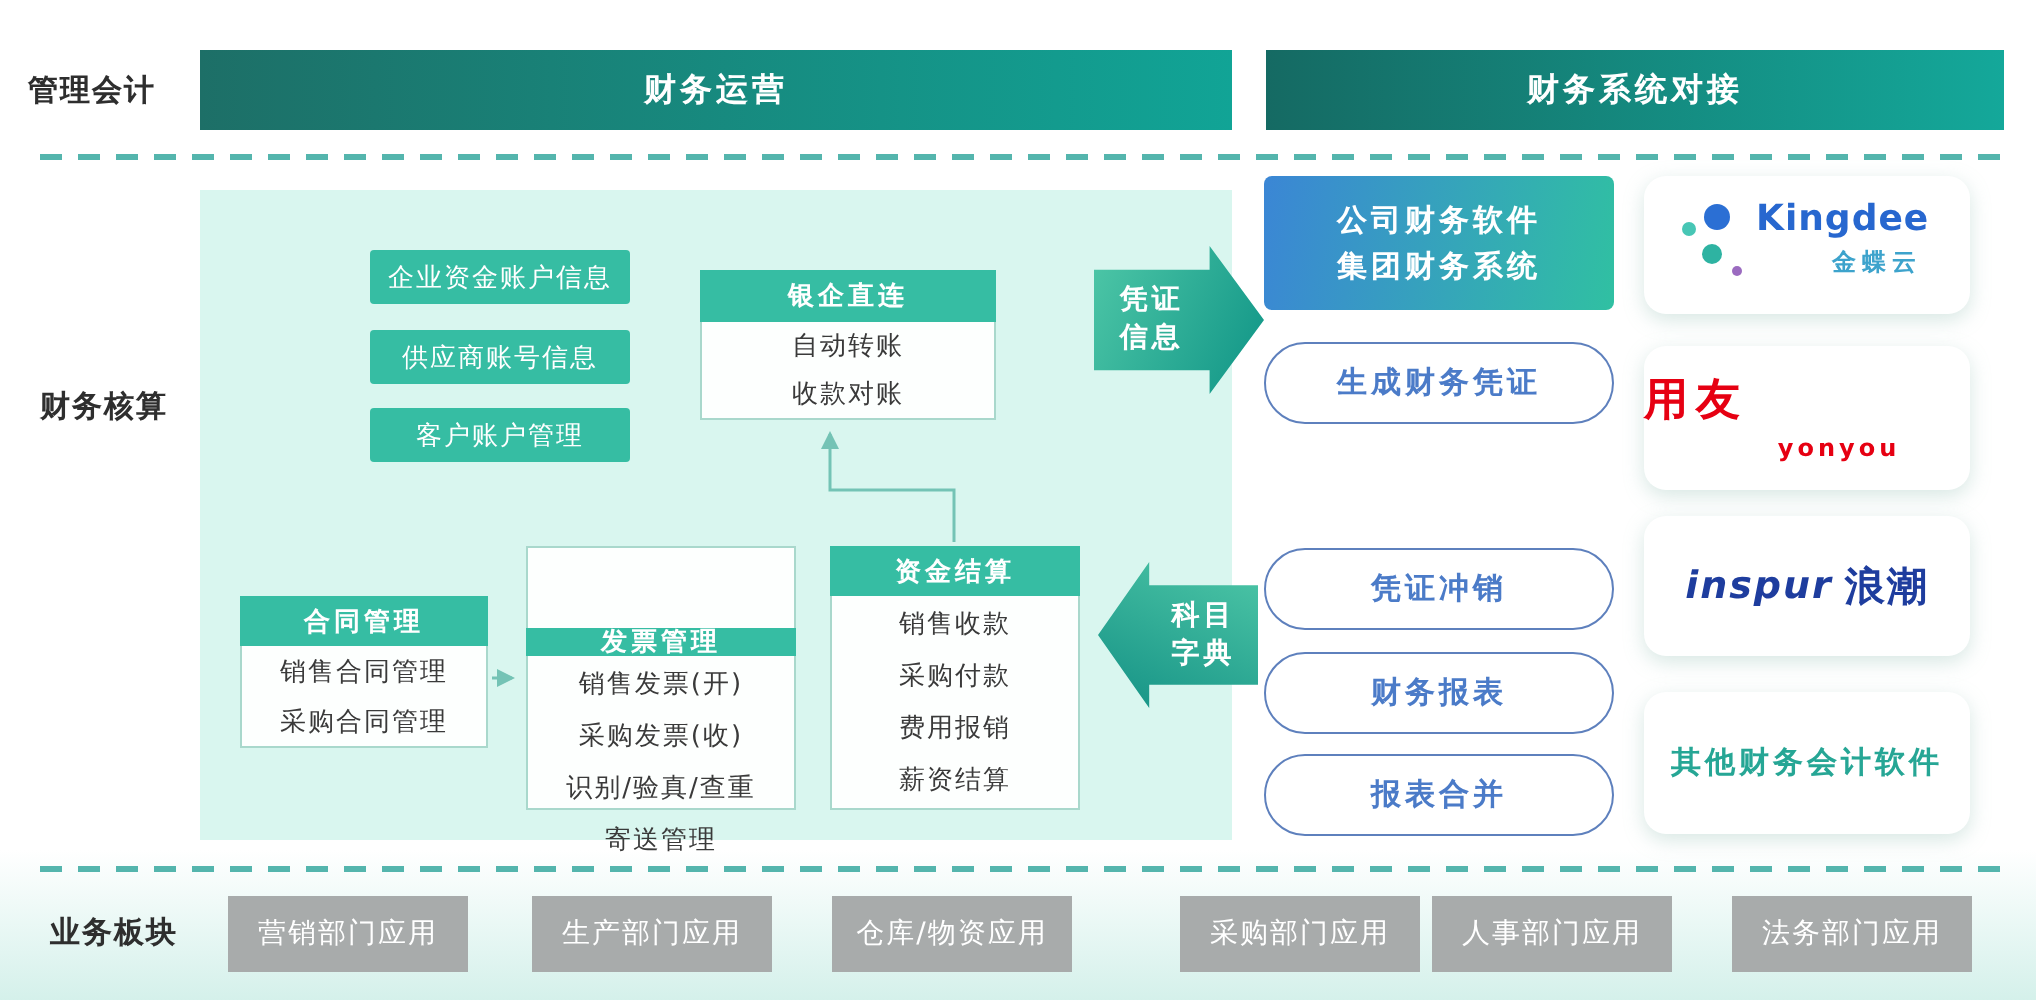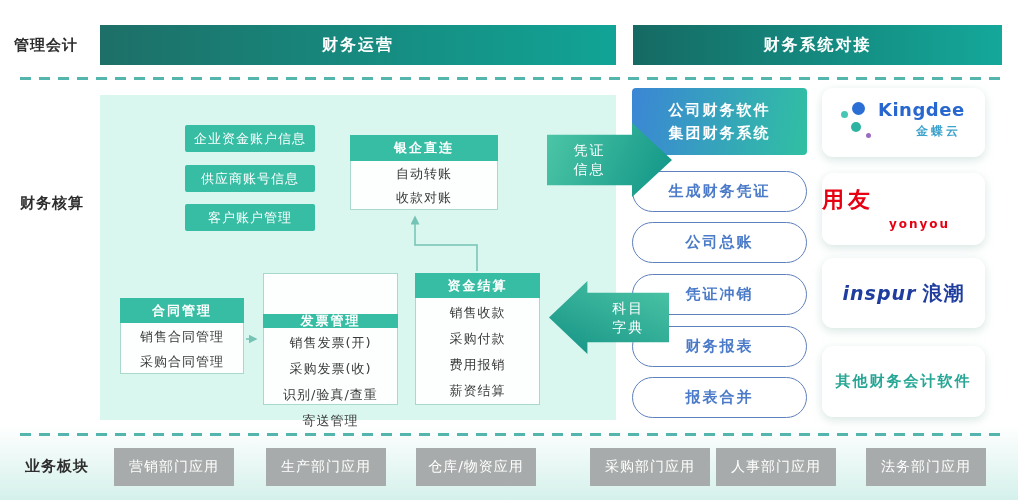--- a/index.html
+++ b/index.html
@@ -23,21 +23,21 @@
   .tag-box { position:absolute; background:#36bda3; color:#fff; font-size:13px; font-weight:500;
     display:flex; align-items:center; justify-content:center; z-index:3; border-radius:2px; letter-spacing:1px; }
 
   .flow-box { position:absolute; background:#fdfffe; border:1px solid #a9d8cc; z-index:3; box-sizing:border-box; }
   .flow-box .hd { background:#36bda3; color:#fff; font-size:13px; font-weight:bold; letter-spacing:2px;
     display:flex; align-items:center; justify-content:center; margin:-1px -1px 0 -1px; }
   .flow-box .rw { font-size:13px; color:#3a3a3a; text-align:center; letter-spacing:1px; }
 
   .conn-svg { position:absolute; left:0; top:0; width:1018px; height:500px; z-index:4; pointer-events:none; }
 
-  .block-arrow { position:absolute; z-index:4; color:#fff; font-size:14px; font-weight:normal;padding-left:40px; }
+  .block-arrow { position:absolute; z-index:4; color:#fff; font-size:14px; font-weight:bold; }
   .block-arrow .txt { position:absolute; top:50%; transform:translateY(-50%); text-align:center; line-height:19px; letter-spacing:2px; }
   .arrow-right { background:linear-gradient(115deg,#4ec7a7 0%,#0f9486 100%);
     clip-path:polygon(0 16%, 68% 16%, 68% 0%, 100% 50%, 68% 100%, 68% 84%, 0 84%); }
   .arrow-right .txt { left:0; width:68%; }
   .arrow-left { background:linear-gradient(205deg,#4ec7a7 0%,#149185 100%);
     clip-path:polygon(100% 16%, 32% 16%, 32% 0%, 0 50%, 32% 100%, 32% 84%, 100% 84%); }
   .arrow-left .txt { right:0; width:68%; }
 
   .soft-box { position:absolute; left:632px; top:88px; width:175px; height:67px; border-radius:4px;
     background:linear-gradient(100deg,#3b86d5 0%,#30c0a2 100%); color:#fff; font-size:15px; font-weight:bold;
@@ -136,21 +136,20 @@
       <div>字典</div>
     </div>
   </div>
 
   <div class="soft-box">
     <div>公司财务软件</div>
     <div>集团财务系统</div>
   </div>
 
   <div class="pill" style="top:171px;">生成财务凭证</div>
-  <div class="pill" style="top:222px;">公司总账</div>
   <div class="pill" style="top:274px;">凭证冲销</div>
   <div class="pill" style="top:326px;">财务报表</div>
   <div class="pill" style="top:377px;">报表合并</div>
 
   <div class="vendor-card" style="top:88px; height:69px;">
     <span class="dot" style="left:30px; top:14px; width:13px; height:13px; background:#2b6fd4;"></span>
     <span class="dot" style="left:19px; top:23px; width:7px;  height:7px;  background:#47c6b5;"></span>
     <span class="dot" style="left:29px; top:34px; width:10px; height:10px; background:#2eb3a2;"></span>
     <span class="dot" style="left:44px; top:45px; width:5px;  height:5px;  background:#9b6bc0;"></span>
     <span class="kd-name">Kingdee</span>

